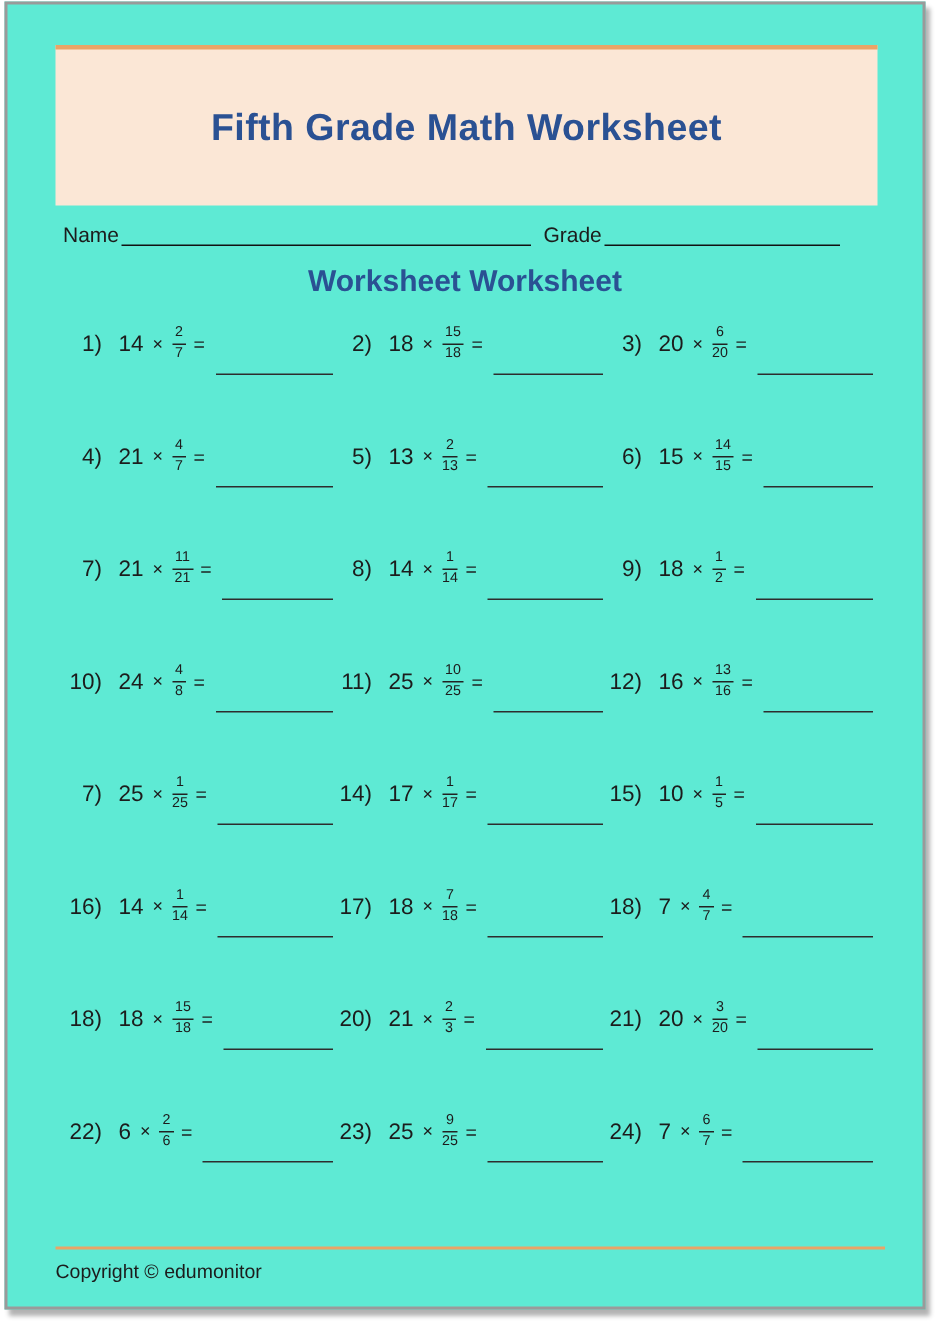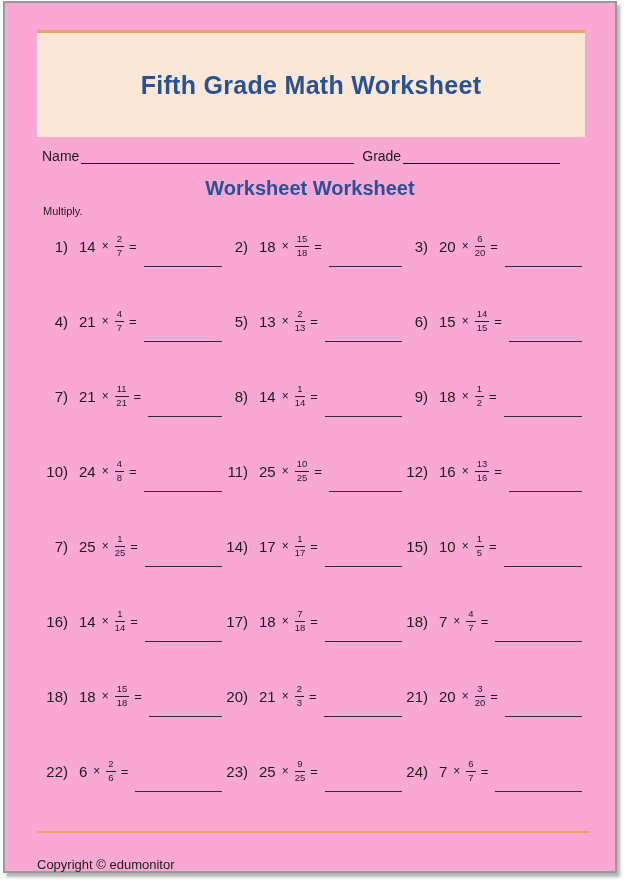--- a/index.html
+++ b/index.html
@@ -9,21 +9,21 @@
     --ink: #1c1c1c;
   }
   * { margin: 0; padding: 0; box-sizing: border-box; }
   html, body { width: 626px; height: 882px; background: #fff; overflow: hidden; }
   body { font-family: "Liberation Sans", sans-serif; color: var(--ink); position: relative; }
 
   .page {
     position: absolute;
     left: 3px; top: 1px;
     width: 614px; height: 872px;
-    background: #f9a8d4;
+    background: #5eead4;
     border: 2px solid #9a9a9a;
     box-shadow: 3px 4px 3px rgba(0,0,0,0.30);
   }
 
   .banner {
     margin: 27px 30px 0 32px;
     height: 107px;
     background: var(--banner);
     border-top: 3px solid var(--orange);
     display: flex;
@@ -108,21 +108,21 @@
     align-self: flex-end;
     margin-bottom: 1px;
     margin-left: 4px;
   }
 
   .footer {
     position: absolute;
     left: 32px; right: 25px;
     top: 828px;
     border-top: 2px solid var(--orange);
-    padding-top: 24px;
+    padding-top: 7px;
     display: flex;
     justify-content: space-between;
     font-size: 13px;
     gap: 24px;
   }
 </style>
 </head>
 <body>
 
 <div class="page">
@@ -133,21 +133,20 @@
 
   <div class="name-row">
     <span>Name</span>
     <div class="writein-line name-line"></div>
     <span class="date-label">Grade</span>
     <div class="writein-line date-line"></div>
   </div>
 
   <div class="section-title">Worksheet Worksheet</div>
 
-  <div class="instruction">Multiply.</div>
 
   <div class="problems">
       <div class="problem">
       <span class="pnum">1)</span>
       <span class="whole">14</span>
       <span class="op-times">×</span>
       <span class="frac">
         <span class="frac-num">2</span>
         <span class="frac-den">7</span>
       </span>

